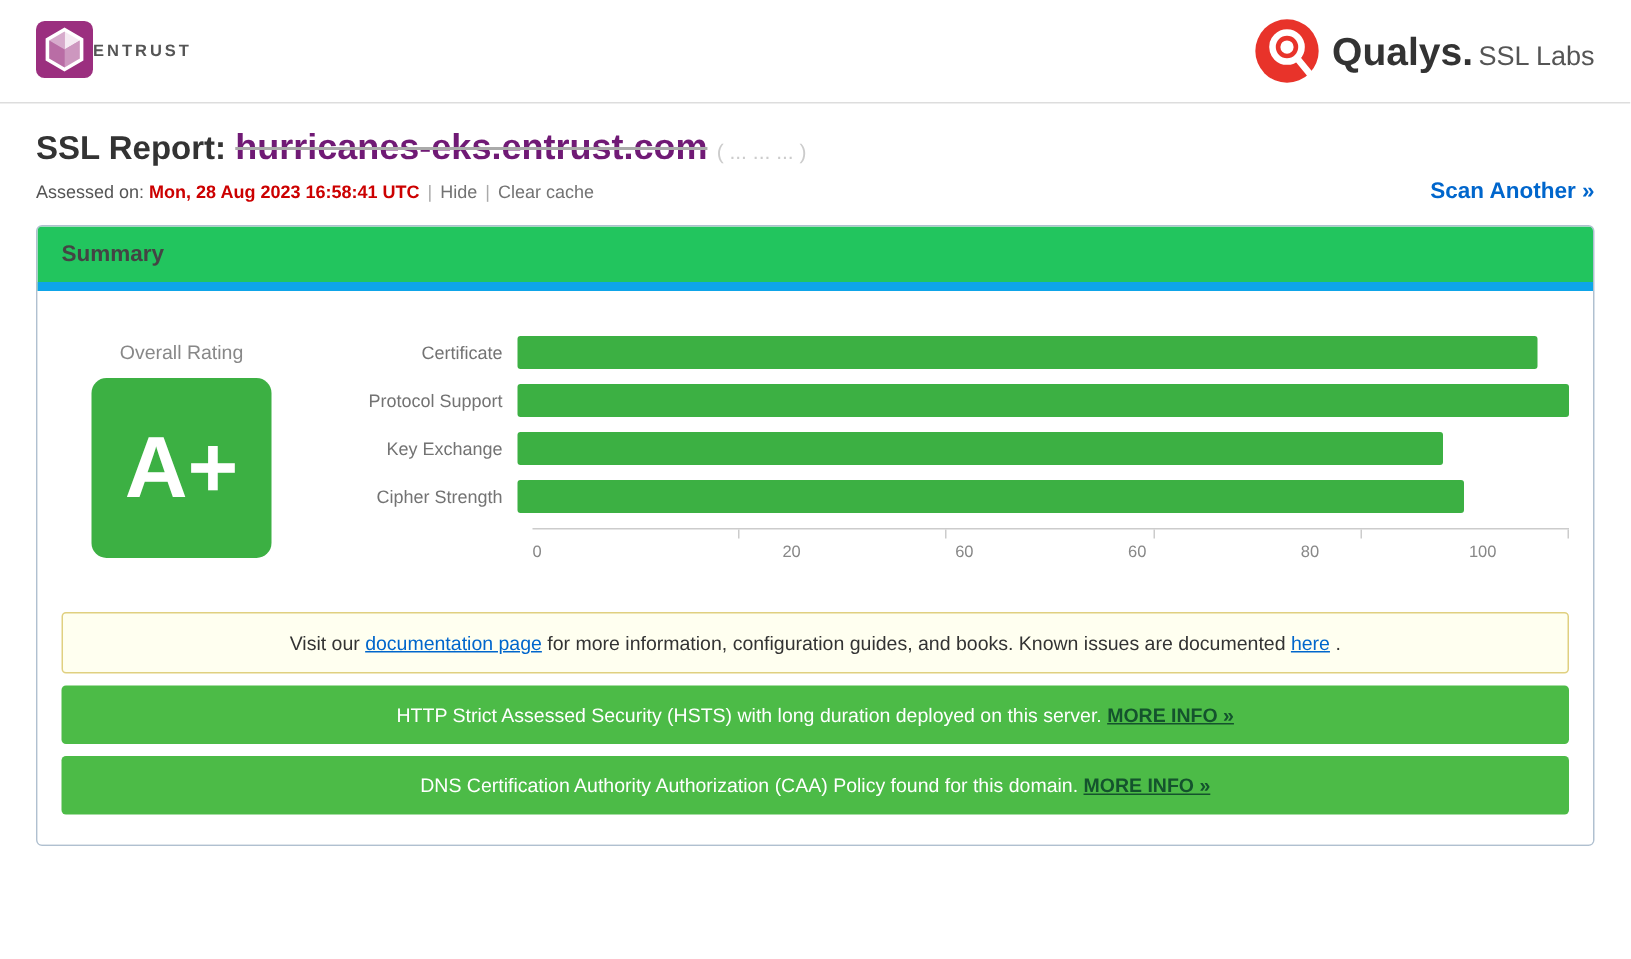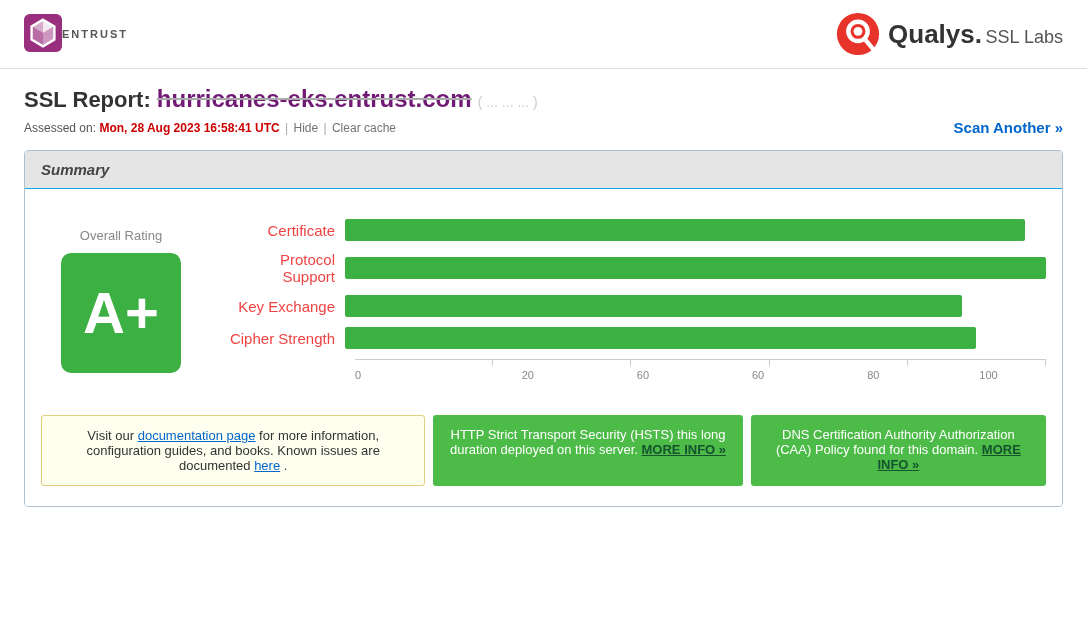--- a/index.html
+++ b/index.html
@@ -101,27 +101,26 @@
     }
     
     .summary-box {
       border: 1px solid #b0c0d0;
       border-radius: 4px;
       background: #f9f9f9;
       padding: 0;
       overflow: hidden;
     }
     .summary-header {
-      background: #e5e5e5;
+      background: #22c55e;
       padding: 10px 16px;
       font-size: 15px;
       font-weight: bold;
       color: #444;
-      border-bottom: 1px solid #0ea5e9;
-      font-style: italic;
+      border-bottom: 6px solid #0ea5e9;
     }
     .summary-body {
       padding: 20px 16px;
       background: #fff;
     }
     .rating-chart-row {
       display: flex;
       align-items: center;
       gap: 24px;
       margin-bottom: 24px;
@@ -157,22 +156,22 @@
     }
     .bar-row {
       display: flex;
       align-items: center;
       margin-bottom: 10px;
     }
     .bar-label {
       width: 120px;
       text-align: right;
       padding-right: 10px;
-      font-size: 15px;
-      color: #ef4444;
+      font-size: 12px;
+      color: #737373;
       flex-shrink: 0;
     }
     .bar-track {
       flex: 1;
       height: 22px;
       position: relative;
     }
     .bar-fill {
       height: 100%;
       background: #3cb043;
@@ -199,21 +198,21 @@
       border-top: 1px solid #ccc;
     }
     .tick {
       flex: 1;
       height: 6px;
       border-right: 1px solid #ccc;
     }
     
     .info-banners {
       display: flex;
-      flex-direction: row;
+      flex-direction: column;
       gap: 8px;
       margin-top: 8px;
     }
     .banner {
       padding: 12px 16px;
       border-radius: 3px;
       font-size: 13px;
       text-align: center;
     }
     .banner-yellow {
@@ -352,21 +351,21 @@
 
         <div class="banner banner-yellow">
           <span>Visit our </span>
           <a href="#">documentation page</a>
           <span> for more information, configuration guides, and books. Known issues are documented </span>
           <a href="#">here</a>
           <span>.</span>
         </div>
 
         <div class="banner banner-green">
-          <span>HTTP Strict Transport Security (HSTS) this long duration deployed on this server.  </span>
+          <span>HTTP Strict Assessed Security (HSTS) with long duration deployed on this server.  </span>
           <a href="#">MORE INFO »</a>
         </div>
 
         <div class="banner banner-green">
           <span>DNS Certification Authority Authorization (CAA) Policy found for this domain.  </span>
           <a href="#">MORE INFO »</a>
         </div>
 
       </div>
     </div>

